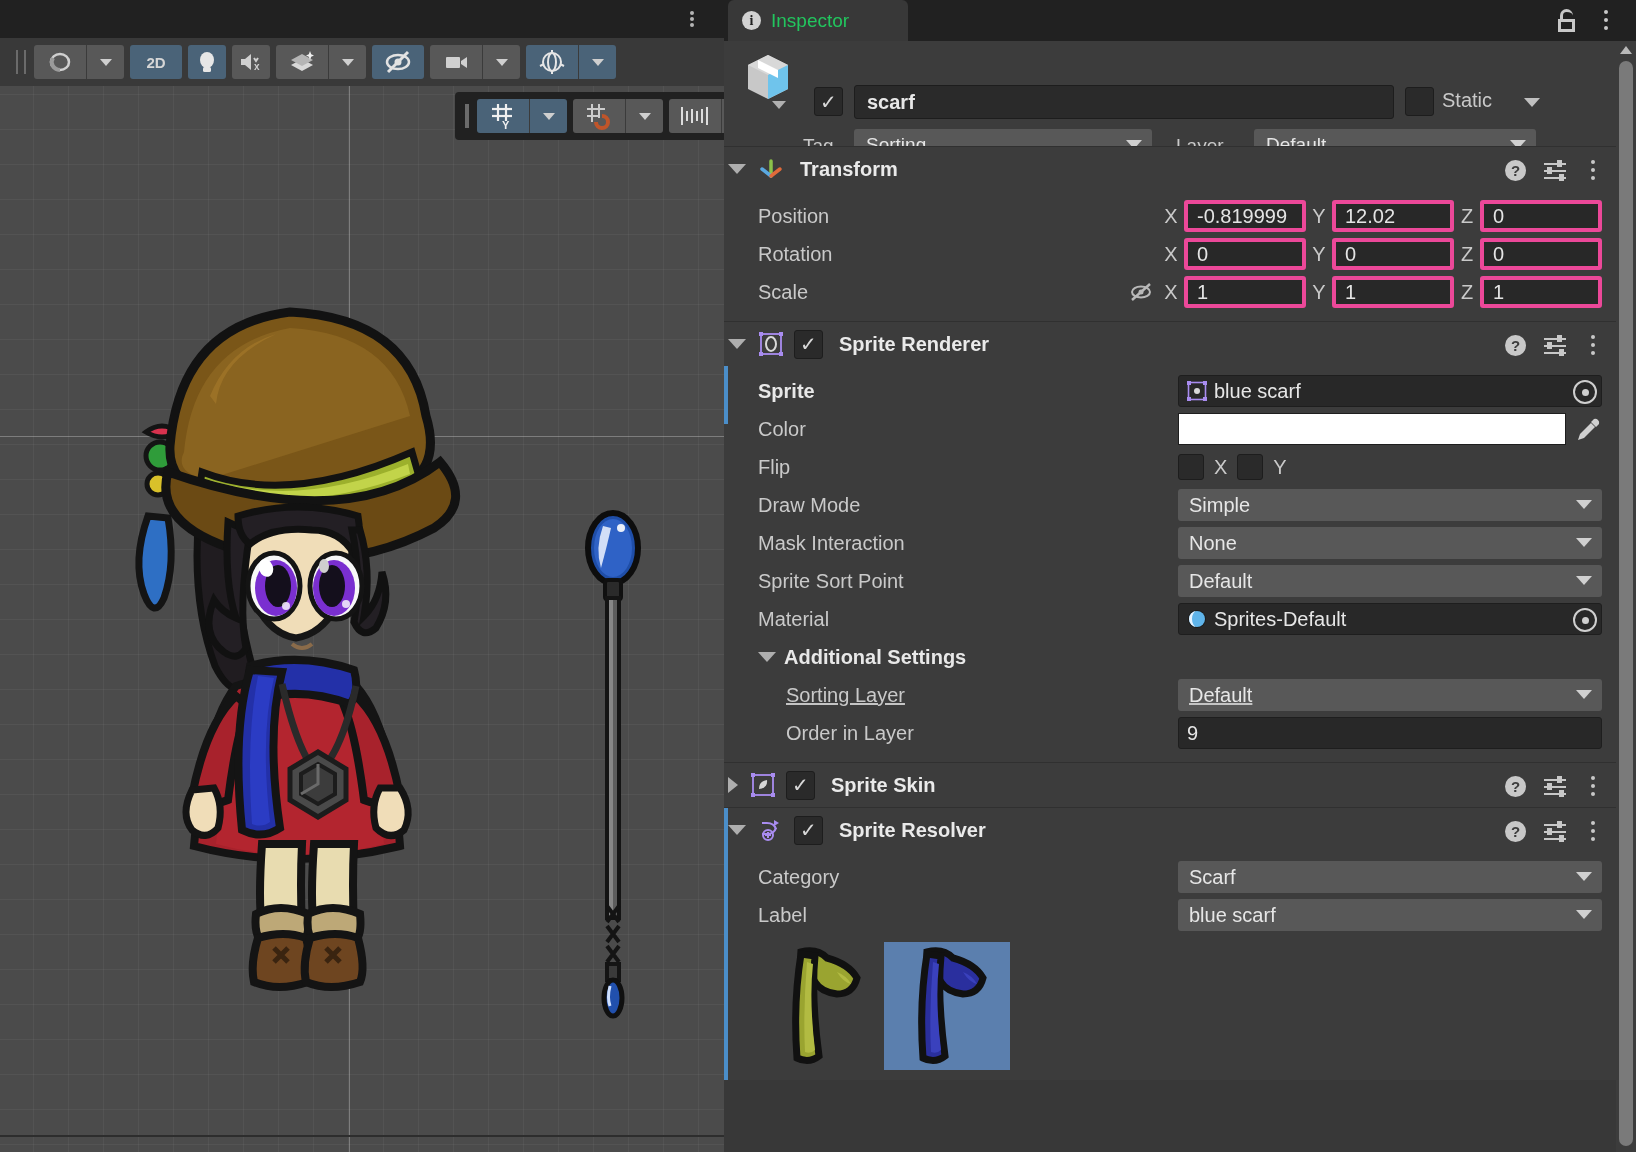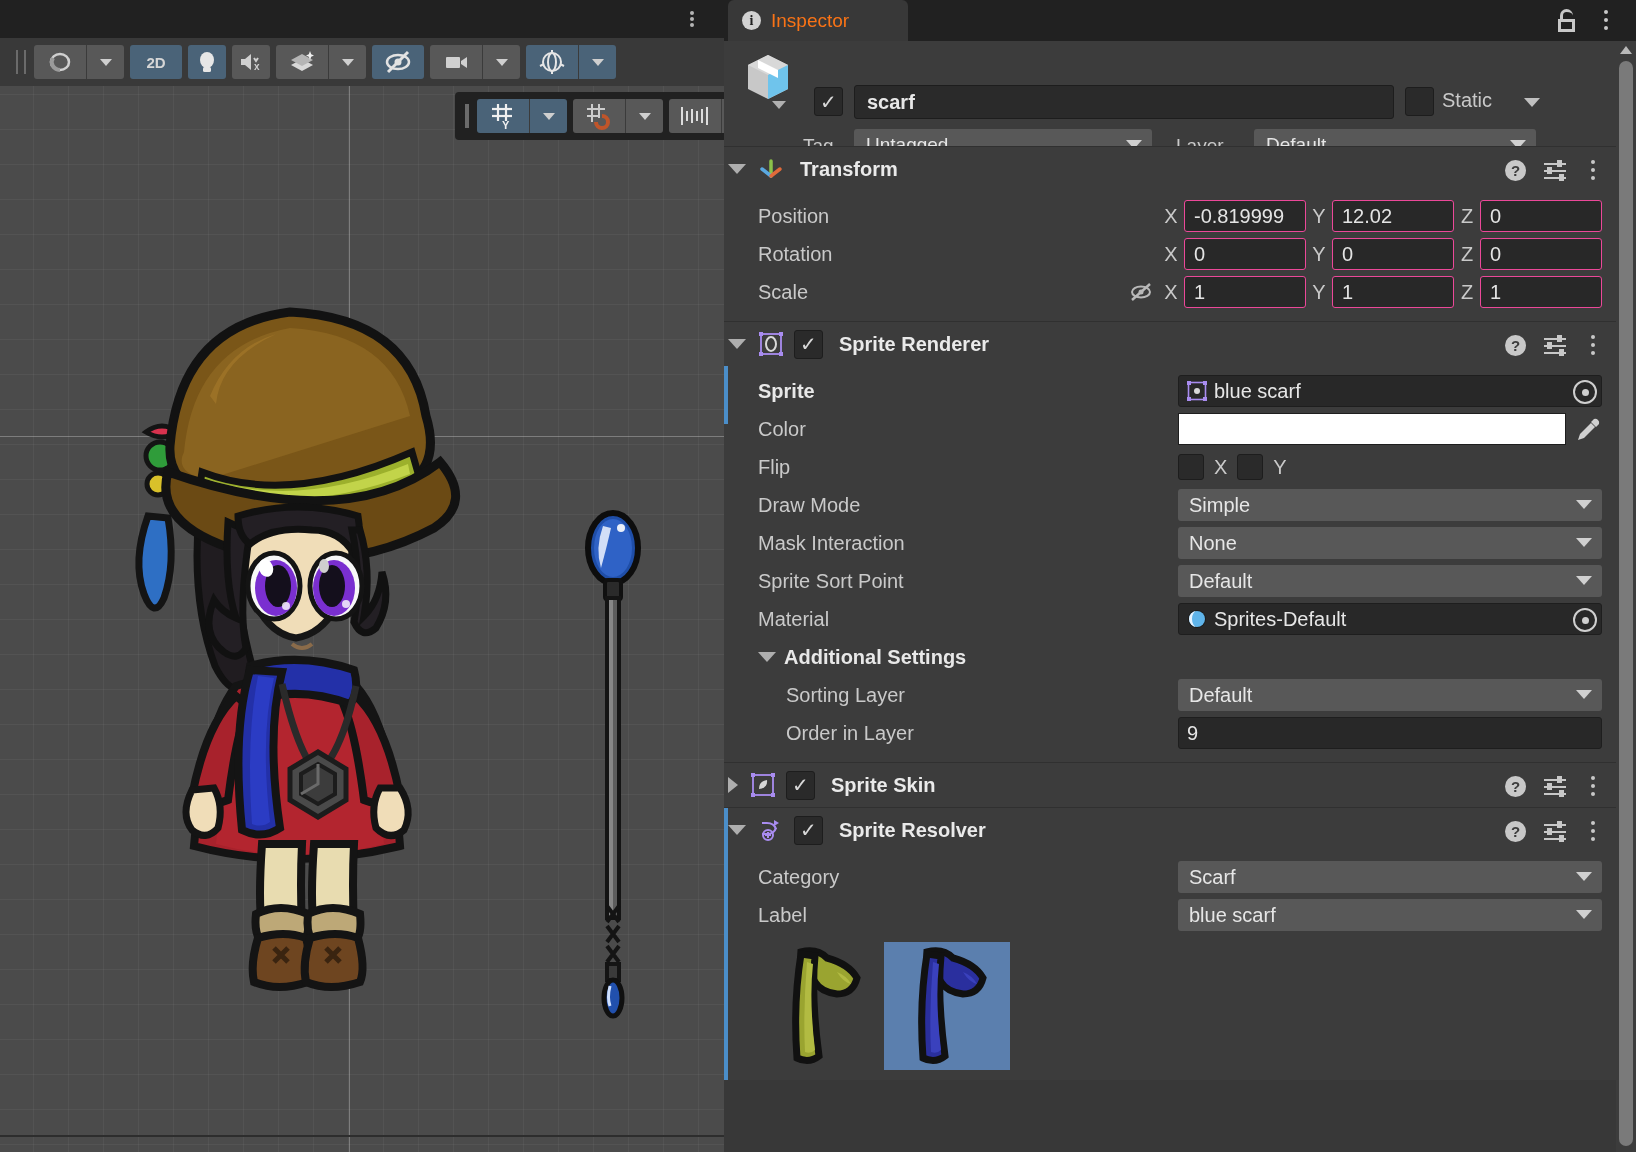--- a/index.html
+++ b/index.html
@@ -77,21 +77,21 @@
     background:#383838;
   }
   #insp-titlebar{
     position:absolute; left:0; top:0; width:912px; height:41px; background:#212121;
   }
   #insp-tab{
     position:absolute; left:4px; top:0; width:180px; height:41px;
     background:#383838; border-top-left-radius:6px; border-top-right-radius:6px;
     display:flex; align-items:center; padding-left:14px; gap:10px;
   }
-  #insp-tab .tab-label{ font-size:19px; color:#f97316; }
+  #insp-tab .tab-label{ font-size:19px; color:#22c55e; }
   .info-icon{
     width:19px;height:19px;border-radius:50%;background:#d2d2d2;color:#212121;
     font-size:14px; font-weight:bold; display:flex;align-items:center;justify-content:center;
     font-family:"Liberation Serif", serif;
   }
   #insp-lock{ position:absolute; right:58px; top:9px; width:22px; height:23px;}
   #insp-lock .shackle{ position:absolute; left:4px; top:0; width:13px; height:11px;
      border:3px solid #c8c8c8; border-bottom:none; border-top-left-radius:7px; border-top-right-radius:7px; border-right:none;}
   #insp-lock .body{ position:absolute; left:2px; top:10px; width:17px; height:13px; border:3px solid #c8c8c8;}
   #insp-kebab{ position:absolute; right:20px; top:8px; width:20px; height:24px;
@@ -164,21 +164,21 @@
   .comp-body{ padding:6px 0 10px 0; position:relative;}
   .selbar{ position:absolute; left:0; top:0; width:4px; height:100%; background:#4b8ec9;}
 
   .row{ display:flex; align-items:center; height:38px; padding-left:34px; }
   .row-label{ font-size:20px; color:#c9c9c9; }
   .row-label.b{ font-weight:bold; color:#e8e8e8; }
 
   .vec3{ display:flex; align-items:center; gap:0; margin-left:auto; padding-right:14px;}
   .ax{ font-size:20px; color:#c9c9c9; width:26px; text-align:center;}
   .numfield{
-    width:122px;height:32px;background:#282828;border:1px solid #ec4899;border-radius:3px;
+    width:122px;height:32px;background:#282828;border:4px solid #ec4899;border-radius:3px;
     display:flex;align-items:center;padding-left:9px;font-size:20px;color:#e4e4e4;
   }
   .eye-off{ width:26px;height:20px;position:relative;margin-right:4px;}
 
   .field-dark{
     height:32px;background:#282828;border:1px solid #1e1e1e;border-radius:3px;
     display:flex;align-items:center;padding-left:8px;font-size:20px;color:#e6e6e6; position:relative;
   }
   .field-grey{
     height:32px;background:#585858;border-radius:3px;
@@ -501,21 +501,21 @@
         <span>✓</span>
       </div>
       <div id="go-name">scarf</div>
 
       <div id="go-static-chk"></div>
       <div id="go-static-label">Static</div>
       <div id="go-static-caret"></div>
 
       <div id="tag-label">Tag</div>
       <div id="tag-dd">
-        <span>Untagged</span>
+        <span>Sorting</span>
         <span class="dd-caret"></span>
       </div>
 
       <div id="layer-label">Layer</div>
       <div id="layer-dd">
         <span>Default</span>
         <span class="dd-caret"></span>
       </div>
     </div>
 
@@ -713,21 +713,21 @@
                 </span>
             </span>
           </span>
         </div>
 
         <div class="row" style="">
           <span class="foldout" style="margin-right:8px;"></span>
           <span class="row-label b">Additional Settings</span>
         </div>
 
-        <div class="row" style="padding-left:62px;">
+        <div class="row" style="padding-left:62px;text-decoration:underline;">
           <span class="row-label">Sorting Layer</span>
           <span class="fieldwrap">
             <span class="field-grey">
               <span>Default</span>
               <span class="dd-caret"></span>
             </span>
           </span>
         </div>
 
         <div class="row" style="padding-left:62px;">

